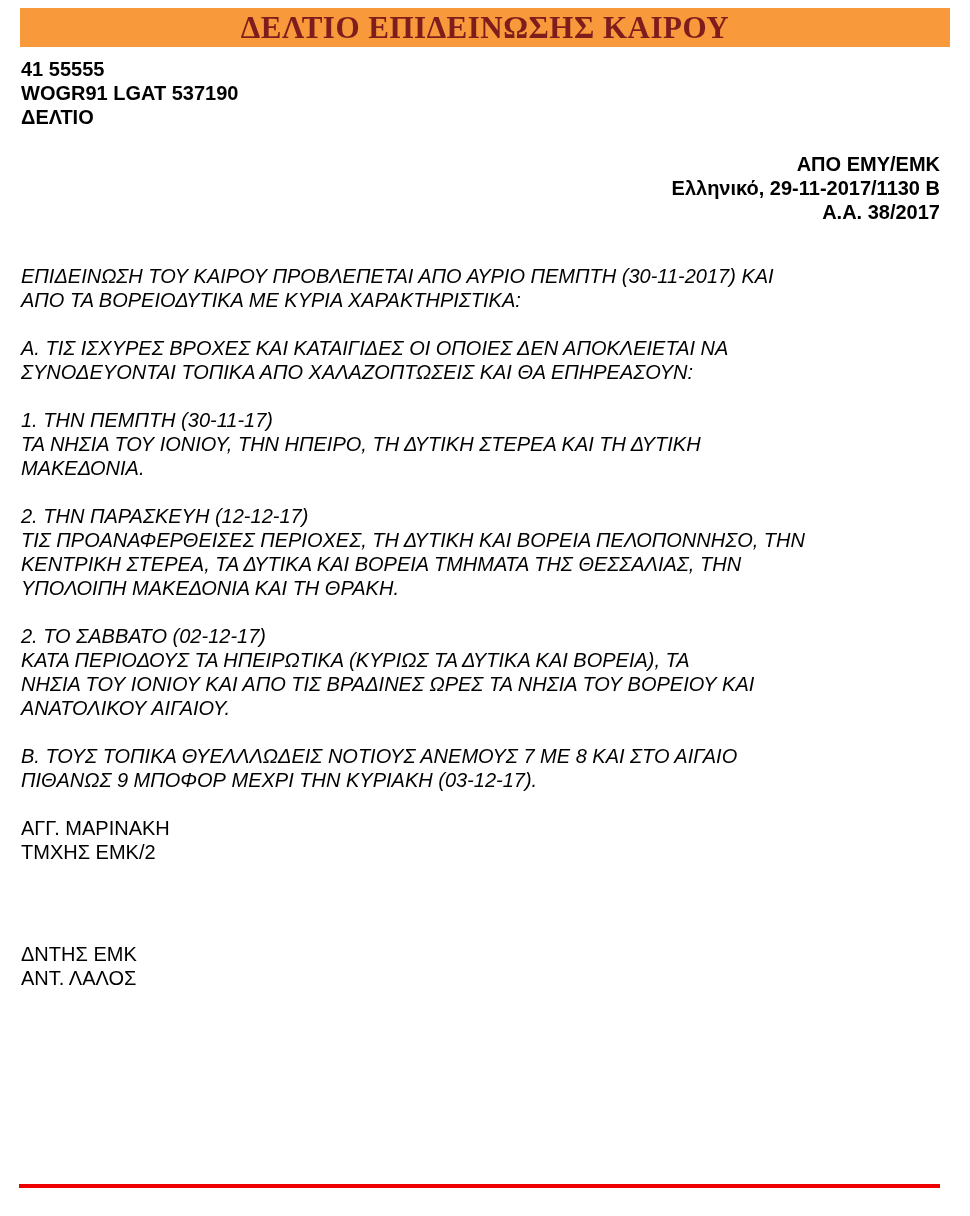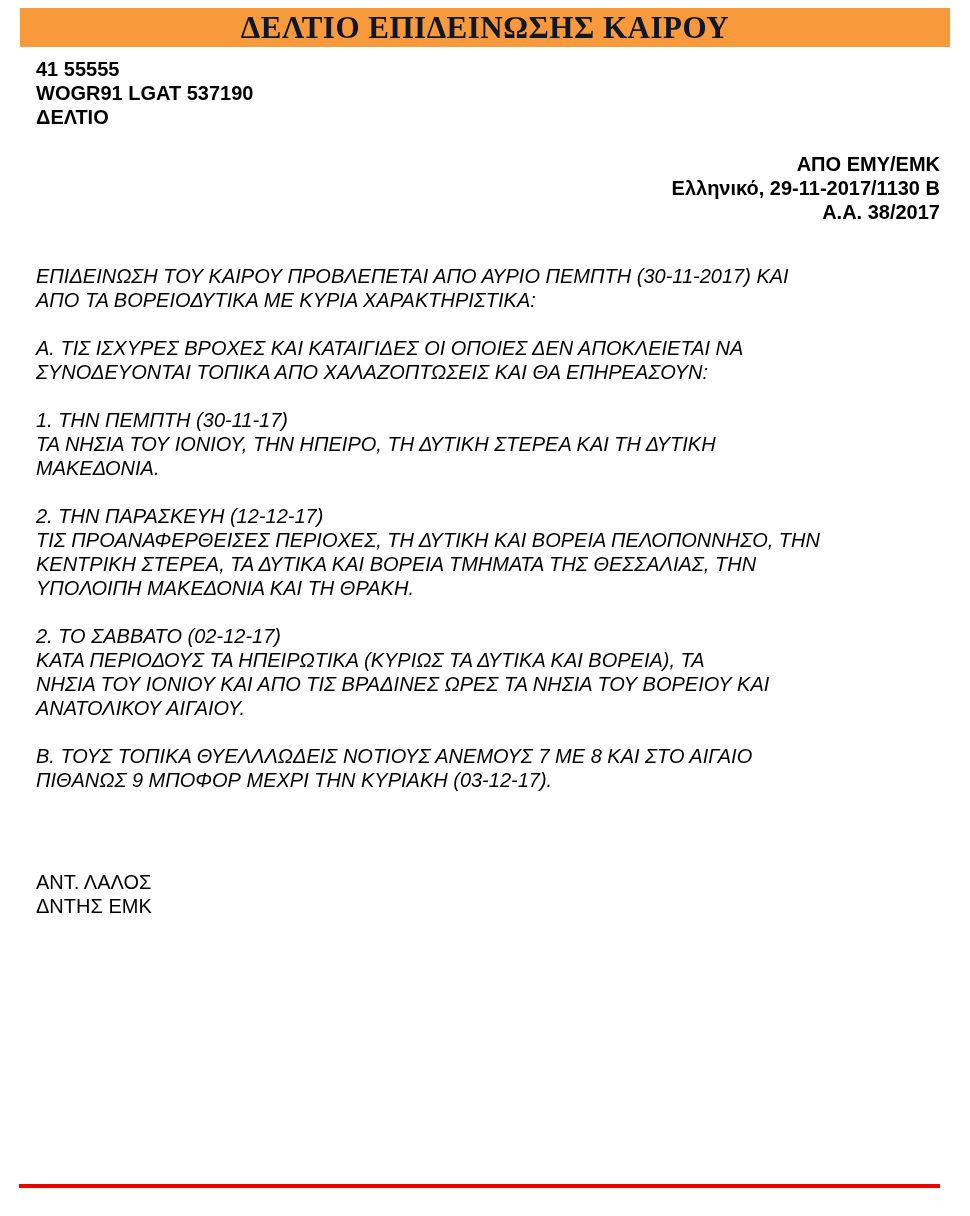--- a/index.html
+++ b/index.html
@@ -18,24 +18,24 @@
     background: var(--header-bg, #F8993C);
     display: flex;
     align-items: center;
     justify-content: center;
   }
   .title-bar .title-text {
     font-family: "Liberation Serif", serif;
     font-weight: bold;
     font-size: 31px;
     letter-spacing: 0.5px;
-    color: #0f172a;
+    color: #7f1d1d;
   }
   .content {
-    margin-left: 36px;
+    margin-left: 21px;
     margin-right: 30px;
     font-size: 20px;
     line-height: 24px;
   }
   .transmission-block {
     margin-top: 10px;
     font-weight: bold;
   }
   .origin-block {
     margin-top: 23px;
@@ -102,23 +102,27 @@
     <p class="para">2. ΤΟ ΣΑΒΒΑΤΟ (02-12-17)
 ΚΑΤΑ ΠΕΡΙΟΔΟΥΣ ΤΑ ΗΠΕΙΡΩΤΙΚΑ (ΚΥΡΙΩΣ ΤΑ ΔΥΤΙΚΑ ΚΑΙ ΒΟΡΕΙΑ), ΤΑ
 ΝΗΣΙΑ ΤΟΥ ΙΟΝΙΟΥ ΚΑΙ ΑΠΟ ΤΙΣ ΒΡΑΔΙΝΕΣ ΩΡΕΣ ΤΑ ΝΗΣΙΑ ΤΟΥ ΒΟΡΕΙΟΥ ΚΑΙ
 ΑΝΑΤΟΛΙΚΟΥ ΑΙΓΑΙΟΥ.</p>
 
 
     <p class="para">Β. ΤΟΥΣ ΤΟΠΙΚΑ ΘΥΕΛΛΛΩΔΕΙΣ ΝΟΤΙΟΥΣ ΑΝΕΜΟΥΣ 7 ΜΕ 8 ΚΑΙ ΣΤΟ ΑΙΓΑΙΟ
 ΠΙΘΑΝΩΣ 9 ΜΠΟΦΟΡ ΜΕΧΡΙ ΤΗΝ ΚΥΡΙΑΚΗ (03-12-17).</p>
 
 
+    <div class="sig">
+      <div>ΑΓΓ. ΜΑΡΙΝΑΚΗ</div>
+      <div>ΤΜΧΗΣ ΕΜΚ/2</div>
+    </div>
 
     <div class="sig sig-director">
+      <div>ΔΝΤΗΣ ΕΜΚ</div>
       <div>ΑΝΤ. ΛΑΛΟΣ</div>
-      <div>ΔΝΤΗΣ ΕΜΚ</div>
     </div>
 
   </div>
 
   <div class="divider"></div>
 
 </div>
 
 </body></html>

